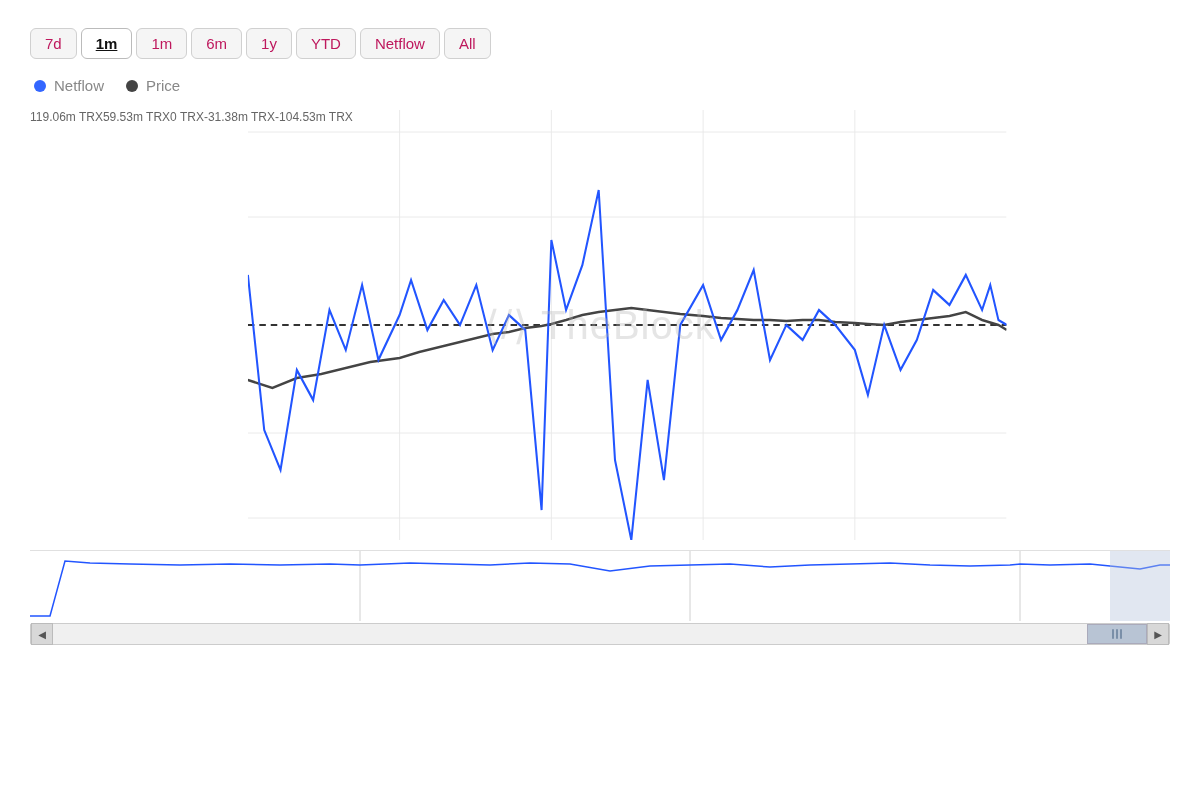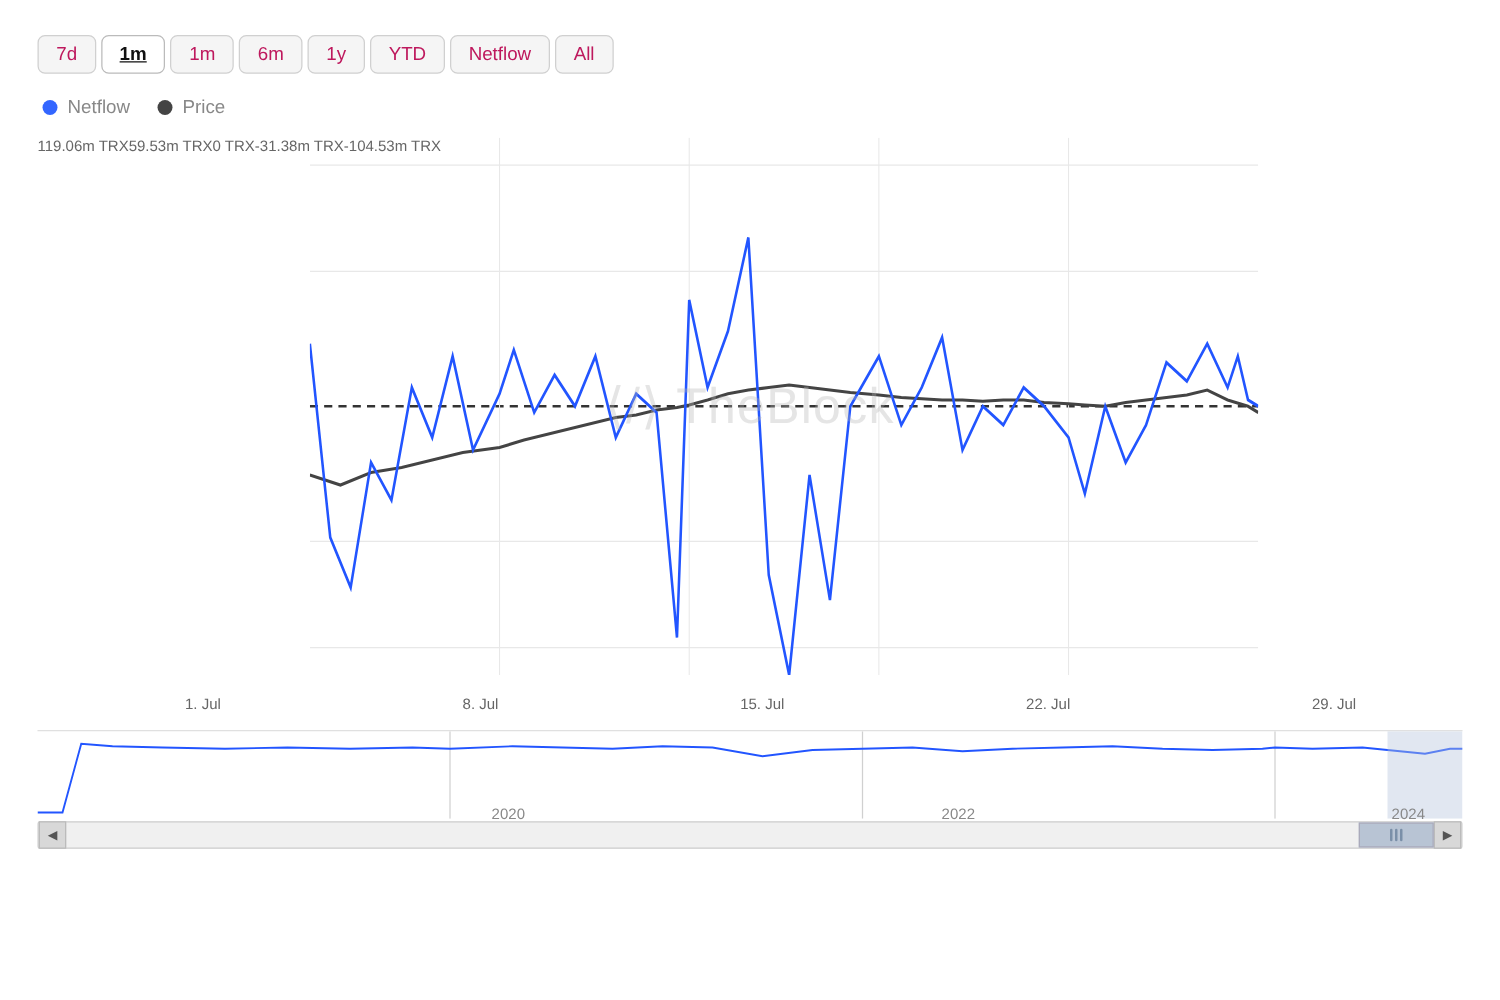--- a/index.html
+++ b/index.html
@@ -385,27 +385,20 @@
       </svg>
     </svg>
 
     
     <div class="watermark">
       ⟨/⟩ TheBlock
     </div>
 
   </div>
 
-  <div class="x-labels" style="padding-left: 118px; padding-right: 85px;">
-    <span>1. Jul</span>
-    <span>8. Jul</span>
-    <span>15. Jul</span>
-    <span>22. Jul</span>
-    <span>29. Jul</span>
-  </div>
 
   <div class="mini-chart-container">
     <svg class="mini-svg" viewBox="0 0 1140 70" preserveAspectRatio="none">
 
       <line x1="330" y1="0" x2="330" y2="70" stroke="#d0d0d0" stroke-width="1"></line>
       <line x1="660" y1="0" x2="660" y2="70" stroke="#d0d0d0" stroke-width="1"></line>
       <line x1="990" y1="0" x2="990" y2="70" stroke="#d0d0d0" stroke-width="1"></line>
 
       <polyline fill="none" stroke="#2255ff" stroke-width="1.5" points="
           0,65
@@ -439,26 +432,20 @@
           1060,13
           1090,16
           1110,18
           1130,14
           1140,14
         "></polyline>
 
       <rect x="1080" y="0" width="60" height="70" fill="rgba(180,196,220,0.4)"></rect>
     </svg>
 
-    <div class="mini-year-labels">
-      <span></span>
-      <span>2020</span>
-      <span>2022</span>
-      <span>2024</span>
-    </div>
 
     <div class="scrollbar-row">
       <div class="scroll-arrow">◀</div>
       <div class="scroll-track">
         <div class="scroll-thumb">
           <div class="scroll-thumb-grip">
             <span></span>
               <span></span>
               <span></span>
           </div>

